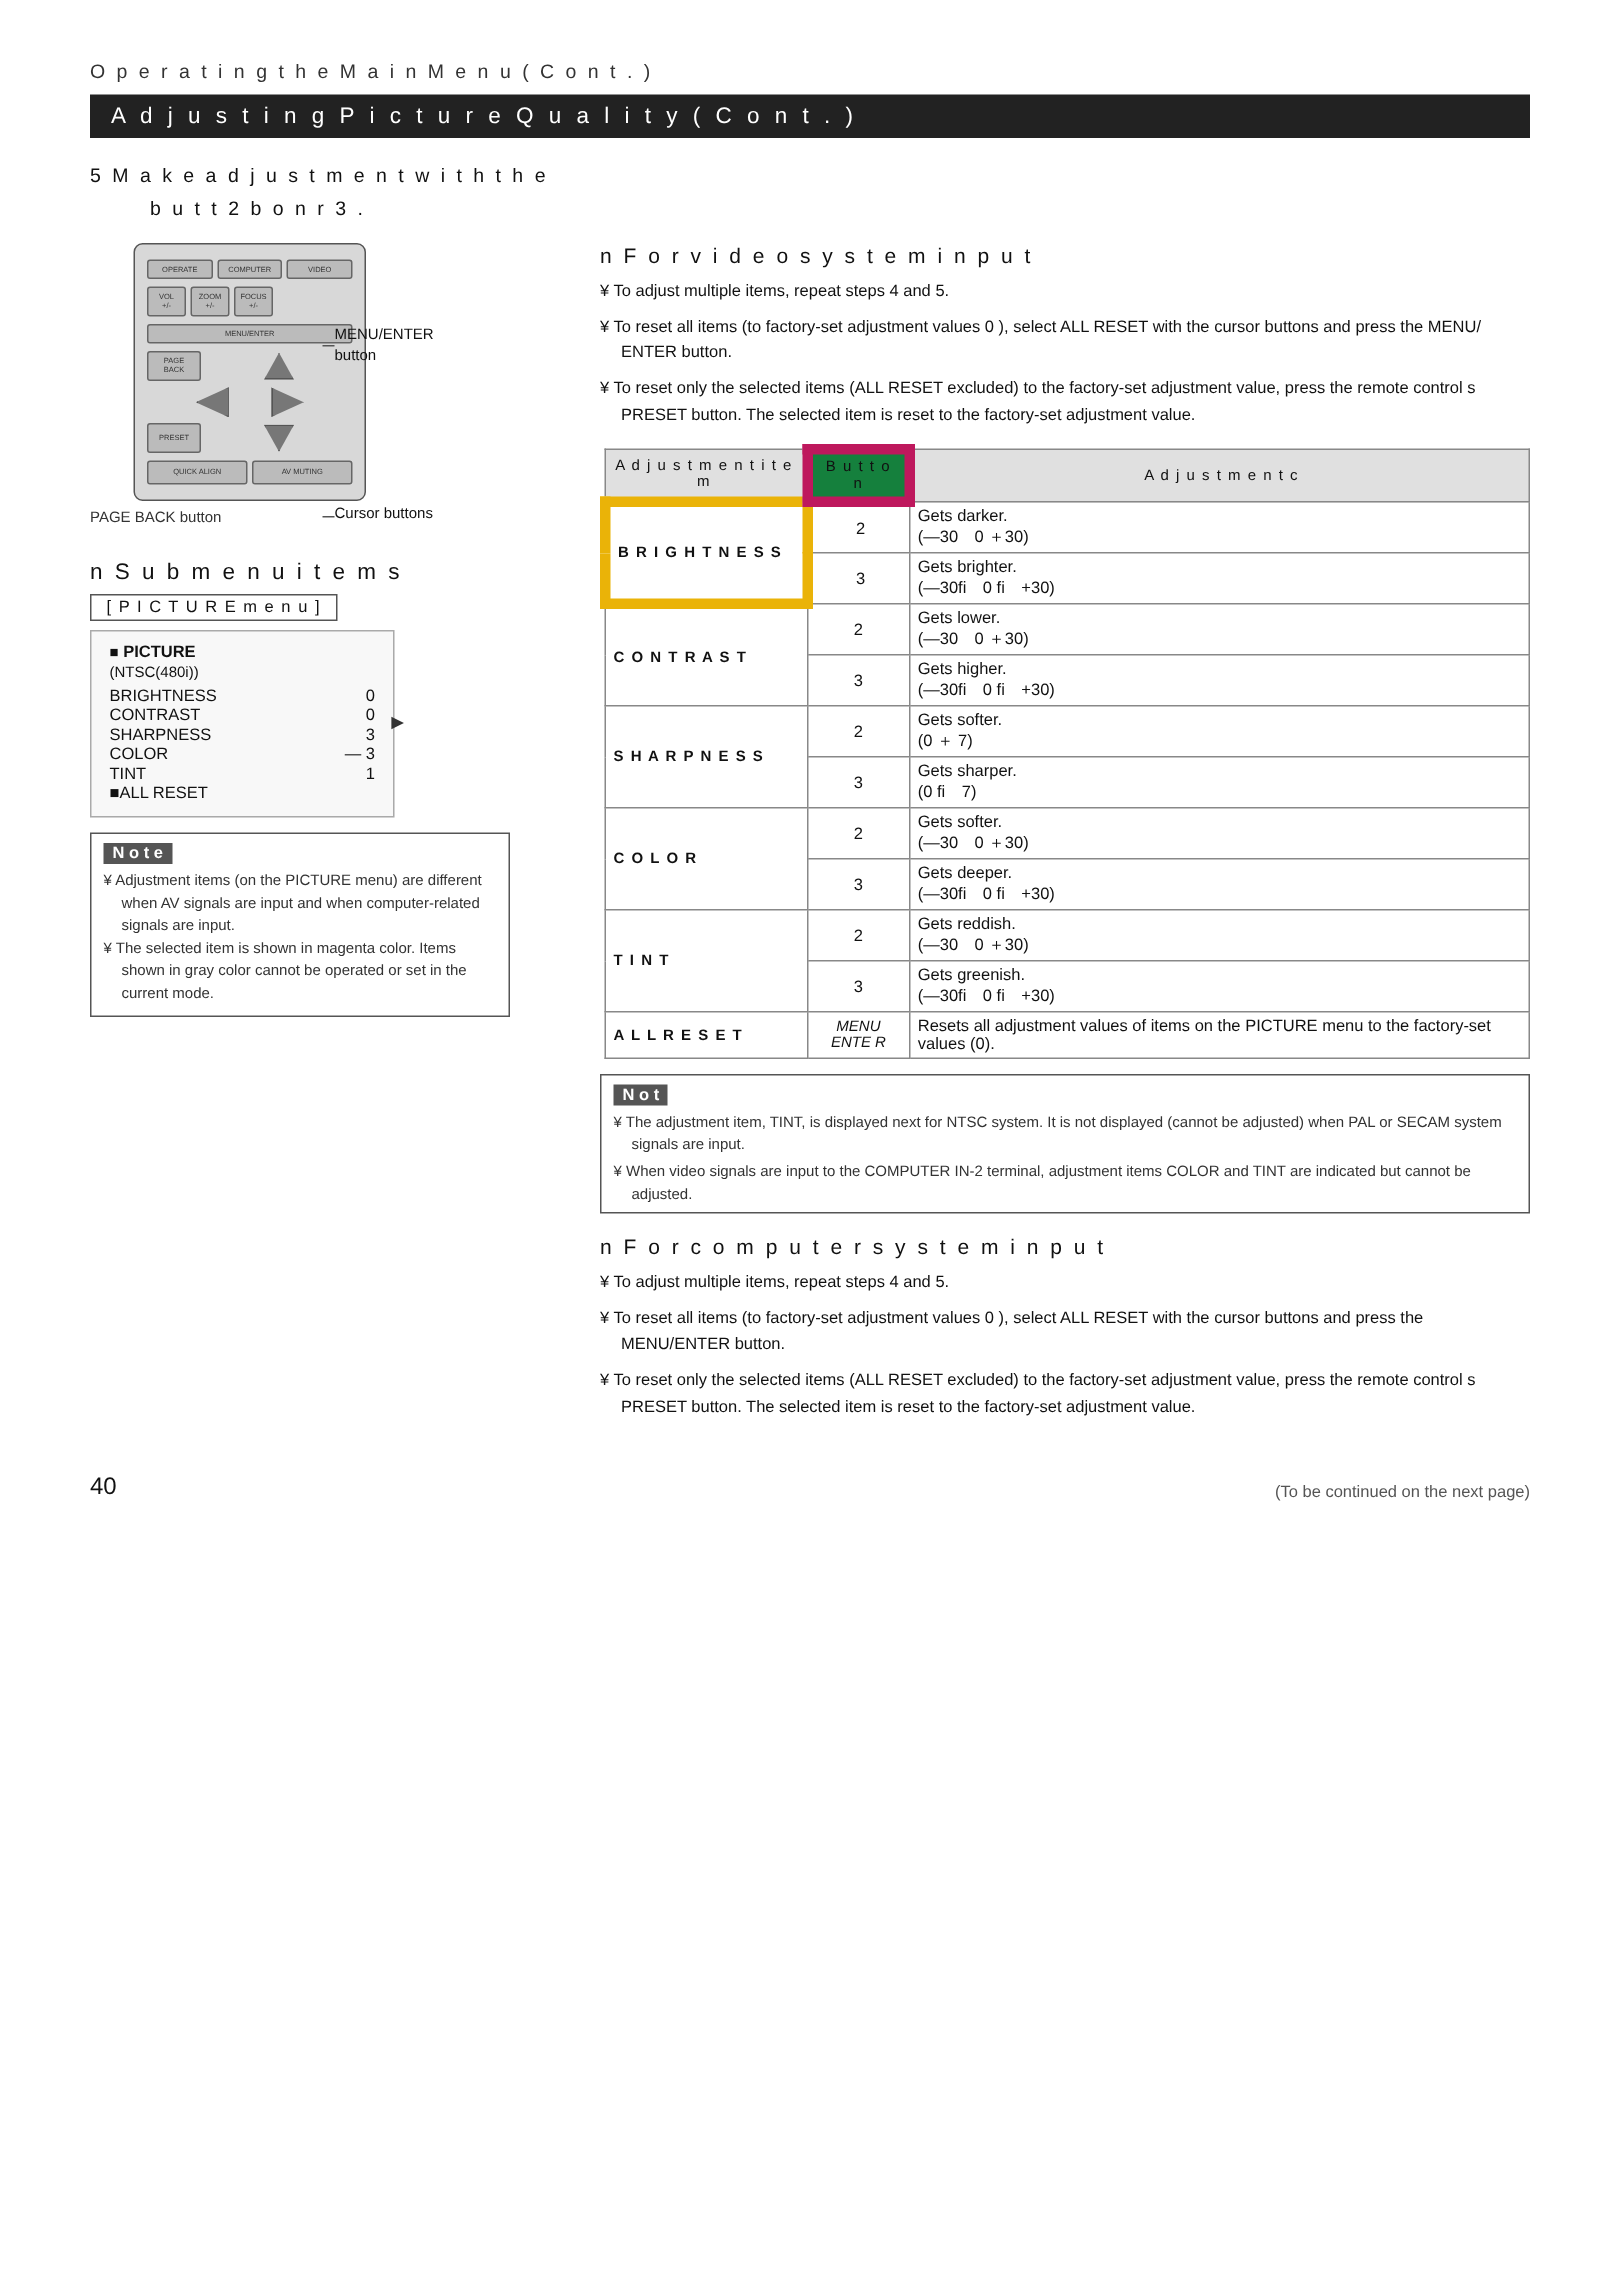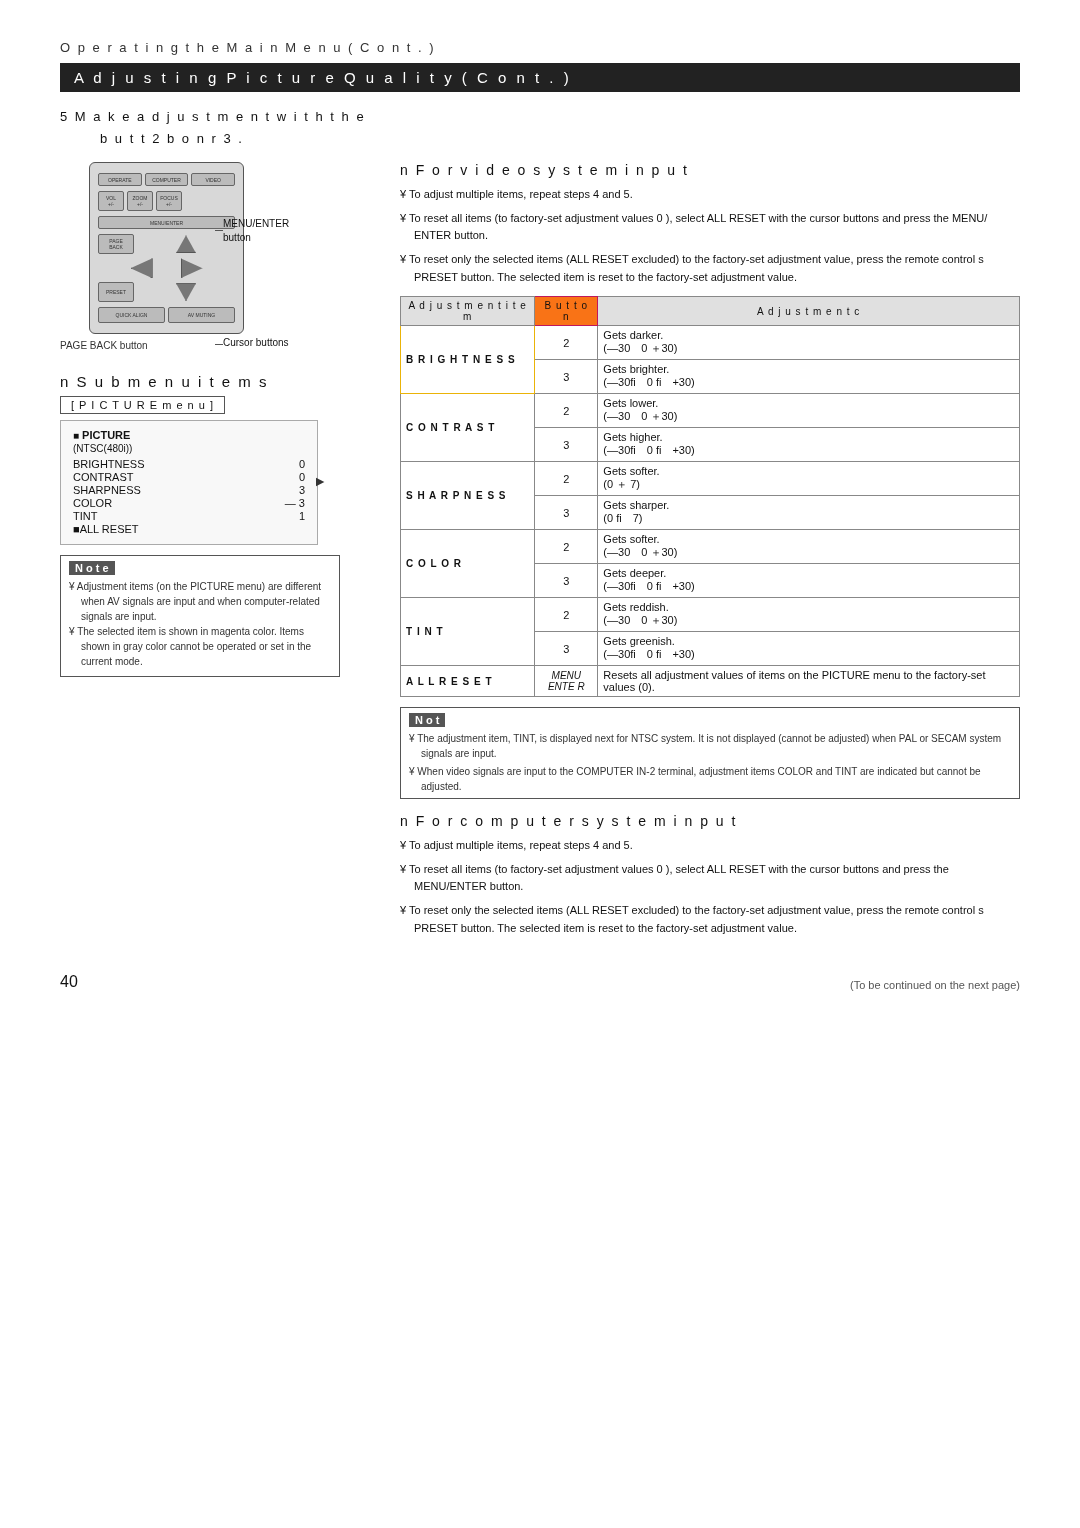--- a/index.html
+++ b/index.html
@@ -85,21 +85,21 @@
 
     
     <div style="font-size:10px;margin-top:2px;margin-left:0;color:#333;">PAGE BACK button</div>
 
     
     <div style="font-size:15px;letter-spacing:2px;margin-top:22px;margin-bottom:6px;">n S u b m e n u i t e m s</div>
 
     <div style="font-size:11px;letter-spacing:1px;border:1px solid #555;display:inline-block;padding:2px 10px;margin-bottom:6px;">[ P I C T U R E m e n u ]</div>
 
     
-    <div style="border:1px solid #aaa;background:#f8f8f8;padding:8px 12px;width:258px;font-size:11px;position:relative;">
+    <div style="border:1px solid #aaa;background:#f8f8f8;padding:8px 12px;width:203px;font-size:11px;position:relative;">
       <div style="font-size:11px;font-weight:bold;margin-bottom:2px;">
         <span style="font-size:10px;">■</span> PICTURE
       </div>
       <div style="font-size:10px;margin-bottom:4px;">(NTSC(480i))</div>
       <div style="display:flex;justify-content:space-between;margin:1px 0;font-size:11px;">
           <span>BRIGHTNESS</span>
           <span>0</span>
         </div>
       <div style="display:flex;justify-content:space-between;margin:1px 0;font-size:11px;">
           <span>CONTRAST</span>
@@ -139,27 +139,27 @@
     <div style="font-size:14px;letter-spacing:2px;margin-bottom:8px;">n F o r v i d e o s y s t e m i n p u t</div>
 
     <div style="font-size:11px;line-height:1.6;margin-bottom:6px;padding-left:14px;text-indent:-14px;">¥ To adjust multiple items, repeat steps 4 and 5.</div>
     <div style="font-size:11px;line-height:1.6;margin-bottom:6px;padding-left:14px;text-indent:-14px;">¥ To reset all items (to factory-set adjustment values  0 ), select ALL RESET with the cursor buttons and press the MENU/ ENTER button.</div>
     <div style="font-size:11px;line-height:1.6;margin-bottom:10px;padding-left:14px;text-indent:-14px;">¥ To reset only the selected items (ALL RESET excluded) to the factory-set adjustment value, press the remote control s PRESET button. The selected item is reset to the factory-set adjustment value.</div>
 
     <table style="width:100%;border-collapse:collapse;font-size:11px;margin-bottom:10px;">
       <thead>
         <tr>
           <th style="background:#e0e0e0;border:1px solid #888;padding:3px 5px;font-weight:normal;font-size:10px;letter-spacing:1px;">A d j u s t m e n t i t e m</th>
-          <th style="background:#f97316;border:1px solid #be185d;padding:3px 5px;font-weight:normal;font-size:10px;letter-spacing:1px;">B u t t o n</th>
+          <th style="background:#15803d;border:7px solid #be185d;padding:3px 5px;font-weight:normal;font-size:10px;letter-spacing:1px;">B u t t o n</th>
           <th style="background:#e0e0e0;border:1px solid #888;padding:3px 5px;font-weight:normal;font-size:10px;letter-spacing:1px;">A d j u s t m e n t c</th>
         </tr>
       </thead>
       <tbody>
         <tr>
-          <td rowspan="2" style="border:1px solid #eab308;padding:3px 5px;font-weight:bold;letter-spacing:1px;font-size:10px;vertical-align:middle;">B R I G H T N E S S</td>
+          <td rowspan="2" style="border:7px solid #eab308;padding:3px 5px;font-weight:bold;letter-spacing:1px;font-size:10px;vertical-align:middle;">B R I G H T N E S S</td>
           <td style="border:1px solid #888;padding:3px 5px;text-align:center;">2</td>
           <td style="border:1px solid #888;padding:3px 5px;">Gets darker.<br>(—30　0 ＋30)</td>
         </tr>
         <tr>
           <td style="border:1px solid #888;padding:3px 5px;text-align:center;">3</td>
           <td style="border:1px solid #888;padding:3px 5px;">Gets brighter.<br>(—30fi　0 fi　+30)</td>
         </tr>
         <tr>
           <td rowspan="2" style="border:1px solid #888;padding:3px 5px;font-weight:bold;letter-spacing:1px;font-size:10px;vertical-align:middle;">C O N T R A S T</td>
           <td style="border:1px solid #888;padding:3px 5px;text-align:center;">2</td>

